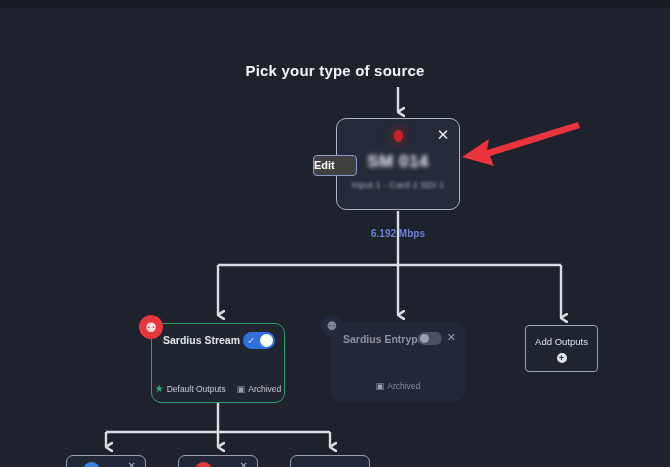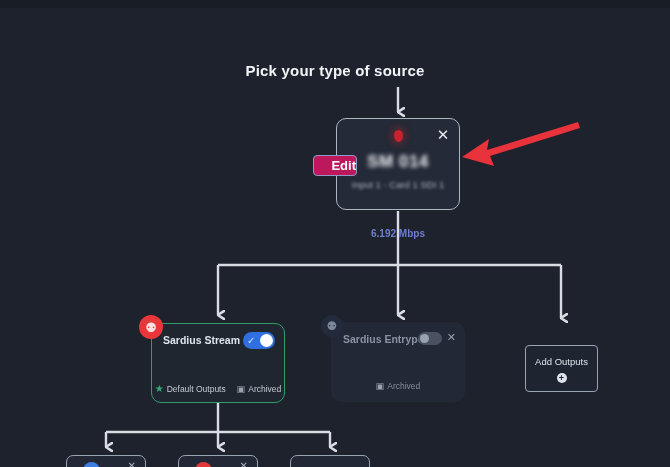--- a/index.html
+++ b/index.html
@@ -102,26 +102,26 @@
     font-size: 9.5px;
     filter: blur(1.4px);
   }
   .edit-btn {
     position: absolute;
     left: 50%; top: 155px;
     transform: translateX(-50%);
     width: 44px; height: 21px;
     border-radius: 4px;
     border: 1px solid #8e9bc4;
-    background: #be185d;
+    background: #404040;
     color: #ffffff;
-    font-size: 13px;
+    font-size: 11px;
     font-weight: bold;
     line-height: 19px;
-    text-align: right;
+    text-align: left;
     cursor: pointer;
     z-index: 6;
   }
 
   
   .bitrate-src {
     position: absolute;
     left: 336px; top: 228px;
     width: 124px;
     text-align: center;
@@ -259,21 +259,20 @@
   .nd-foot-dim { color: #838c9b; bottom: 10px; }
 
   
   .node-add {
     left: 525px; top: 325px;
     width: 73px; height: 47px;
     border: 1px solid #9aa3b2;
     border-radius: 4px;
     background: #1f2530;
     cursor: pointer;
-    margin-top: 20px;
   }
   .add-label {
     position: absolute;
     left: 0; top: 10px;
     width: 100%;
     text-align: center;
     color: #dfe4ec;
     font-size: 9.5px;
   }
   .add-plus {

